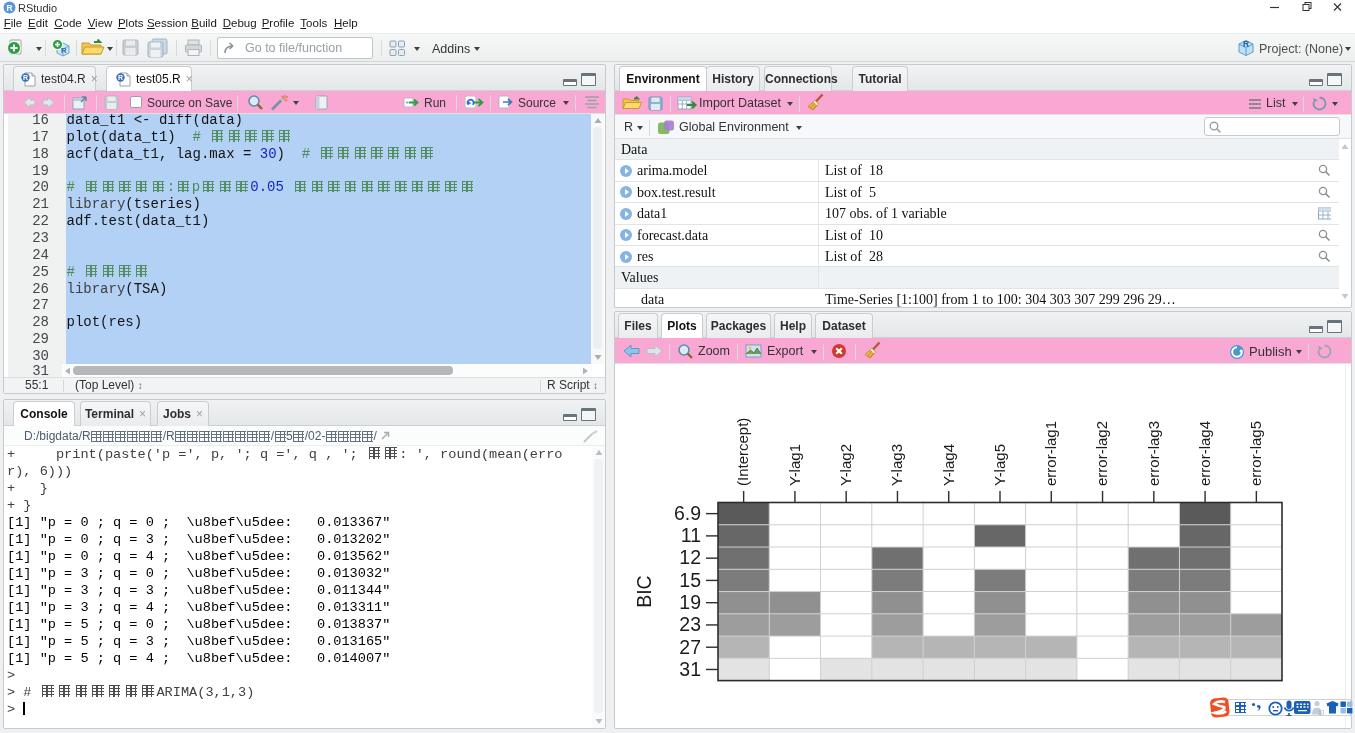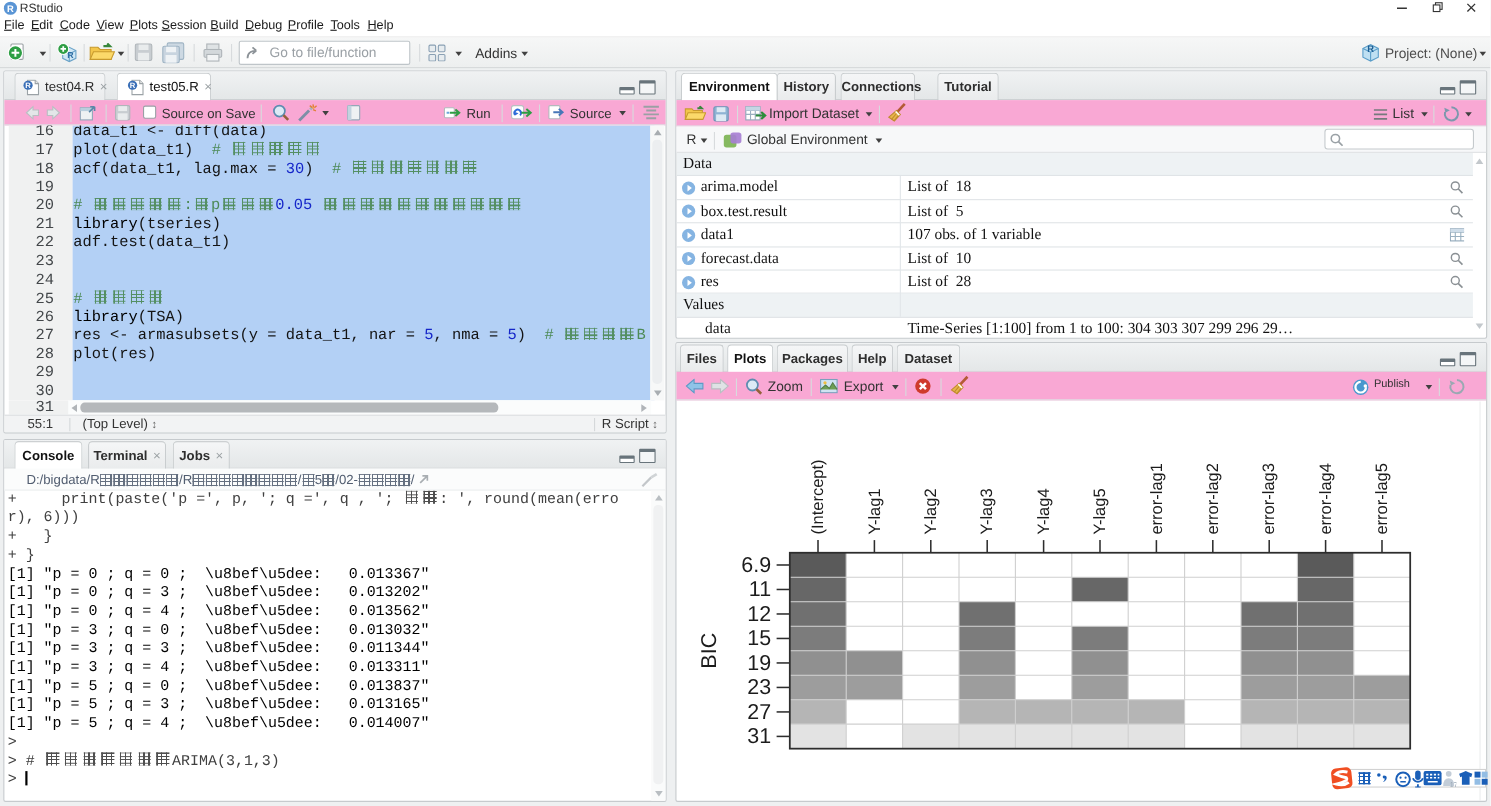--- a/index.html
+++ b/index.html
@@ -19,21 +19,21 @@
 .mmax{top:8px;width:15px;height:13px;border:1.5px solid #68747b;border-top:3.5px solid #68747b;border-radius:1px;background:#f4f6f7}
 .vdiv{position:absolute;width:1px;height:16px;background:#d8dbdd;top:4px}
 .caret{display:inline-block;width:0;height:0;border-left:3.5px solid transparent;border-right:3.5px solid transparent;border-top:4px solid #404040;vertical-align:middle}
 .zh{display:inline-block;width:11.5px;height:11.5px;margin:0 2.6px 0 2.6px;vertical-align:-1px;background-image:repeating-linear-gradient(180deg,currentColor 0 1px,transparent 1px 3.1px),repeating-linear-gradient(90deg,currentColor 0 1.2px,transparent 1.2px 4.4px);opacity:.92}
 .zs{display:inline-block;width:11px;height:11px;margin:0 .5px;vertical-align:-1.5px;background-image:repeating-linear-gradient(180deg,currentColor 0 1px,transparent 1px 3.2px),repeating-linear-gradient(90deg,currentColor 0 1.2px,transparent 1.2px 4.6px);opacity:.88}
 .cl{position:absolute;left:3px;white-space:pre;font-family:"Liberation Mono",monospace;font-size:13.6px;line-height:17px;color:#000}
 .blue{color:#404040}
 .codeline{position:absolute;left:0;right:0;height:16.85px;line-height:16.85px;font-family:"Liberation Mono",monospace;font-size:14px}
 .ln{position:absolute;left:0;width:45px;text-align:right;color:#43474a}
 .ct{position:absolute;left:62.5px;white-space:pre;color:#141414}
-.cm{color:#4d8a57}.kw{color:#000000}.nm{color:#1526c9}
+.cm{color:#4d8a57}.kw{color:#404040}.nm{color:#1526c9}
 .erow{position:absolute;left:0;right:12px;height:21.4px;line-height:21.4px;border-bottom:1px solid #e0e4e7;font-family:Liberation Serif, serif;font-size:14px;color:#111}
 .erow span{white-space:pre}
 .ehead{background:#eef2f4}
 .eexp{position:absolute;left:5px;top:4.5px;width:12px;height:12px;border-radius:50%;background:#85b4e2}
 .eexp:after{content:"";position:absolute;left:4.5px;top:3px;border-left:4.5px solid #fff;border-top:3.2px solid transparent;border-bottom:3.2px solid transparent}
 .emag{position:absolute;right:8px;top:4px;width:13px;height:13px}
 .btxt{font-size:12px;color:#333}
 svg{display:block}
 </style></head>
 <body>
@@ -259,21 +259,20 @@
 <div class="codeline" style="top:149.65px">
           <span class="ln">25</span>
           <span class="ct"><span class="cm"># <i class="zh"></i><i class="zh"></i><i class="zh"></i><i class="zh"></i></span></span>
         </div>
 <div class="codeline" style="top:166.50px">
           <span class="ln">26</span>
           <span class="ct"><span class="kw">library</span><span>(TSA)</span></span>
         </div>
 <div class="codeline" style="top:183.35px">
           <span class="ln">27</span>
-          <span class="ct"><span>res &lt;- armasubsets(y = data_t1, nar = </span><span class="nm">5</span><span>, nma = </span><span class="nm">5</span><span>)  </span><span class="cm"># <i class="zh"></i><i class="zh"></i><i class="zh"></i><i class="zh"></i>B</span></span>
         </div>
 <div class="codeline" style="top:200.20px">
           <span class="ln">28</span>
           <span class="ct"><span>plot(res)</span></span>
         </div>
 <div class="codeline" style="top:217.05px">
           <span class="ln">29</span>
           <span class="ct"></span>
         </div>
 <div class="codeline" style="top:233.90px">
@@ -528,21 +527,21 @@
         <path d="M16.5 1.5 L10 8.5" stroke="#b45a35" stroke-width="2.4"></path>
         <path d="M9 7.5 L12.5 11 L7 17 L2 13.5 Z" fill="#e8b54c" stroke="#c08c2e"></path>
         <path d="M4.5 15.5 L9.5 9.5 M6.8 16.8 L11.3 11.2" stroke="#c08c2e" stroke-width="1"></path>
         <path d="M8.2 8.3 L11.6 11.7" stroke="#fff" stroke-width="1.4"></path>
       </svg>
   <svg class="a" style="left:614px;top:6px" width="16" height="16">
         <circle cx="8" cy="8" r="7" fill="#4a98ce"></circle>
         <path d="M8 3.2 a4.8 4.8 0 1 0 4.8 4.8" fill="none" stroke="#fff" stroke-width="2"></path>
         <circle cx="12.2" cy="7" r="1.6" fill="#fff"></circle>
       </svg>
-  <div class="a btxt" style="left:634px;top:6px;font-size:10px">Publish</div>
+  <div class="a btxt" style="left:634px;top:6px;font-size:13px">Publish</div>
   <span class="caret a" style="left:681px;top:12px"></span>
   <div class="vdiv" style="left:693px;top:6px"></div>
   <svg class="a" style="left:701px;top:5px" width="17" height="17">
         <path d="M8.5 2.5 a6 6 0 1 1 -5.8 4.4" fill="none" stroke="#9aa8b2" stroke-width="1.8"></path>
         <path d="M2 3 l1 4.5 4 -2.2 Z" fill="#9aa8b2"></path>
       </svg>
  </div>
 <svg class="a" style="left:0;top:52px" width="736" height="364" font-family="Liberation Sans">
 <rect x="103.0" y="138.5" width="564.0" height="178.10000000000002" fill="#fff"></rect>
 <rect x="103.00" y="138.50" width="51.27" height="22.26" fill="#5a5a5a"></rect>

